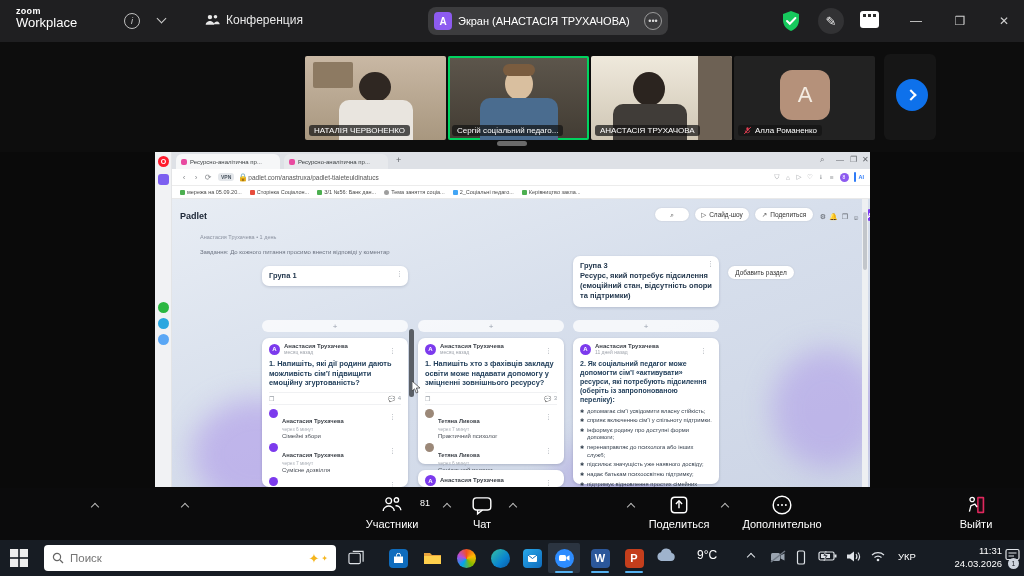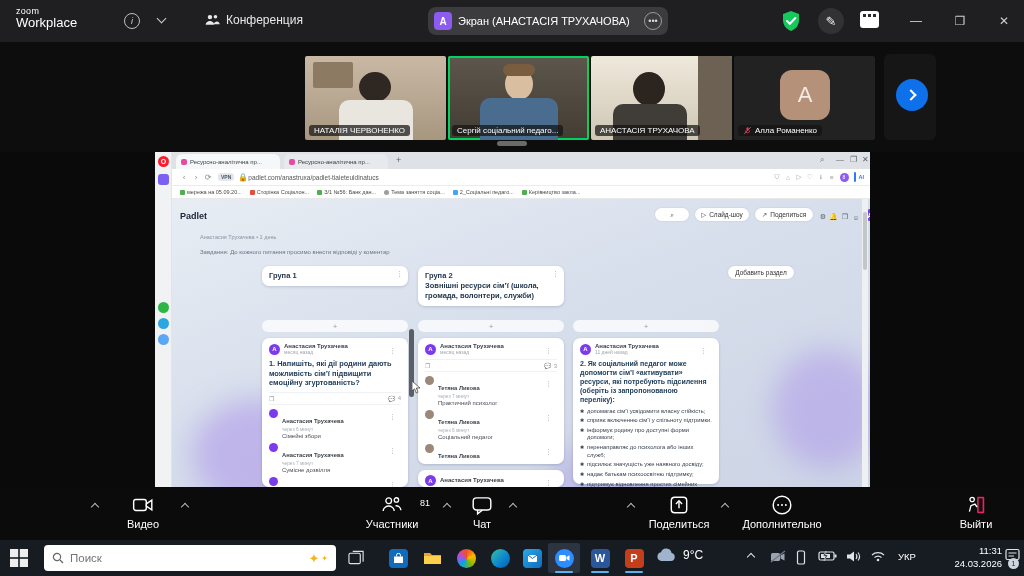--- a/index.html
+++ b/index.html
@@ -1,21 +1,21 @@
 <!DOCTYPE html>
 <html><head>
 <meta charset="utf-8">
 <style>
 *{margin:0;padding:0;box-sizing:border-box}
 html,body{width:1024px;height:576px;overflow:hidden;background:#000;font-family:"Liberation Sans",sans-serif}
 #frame{position:relative;width:1024px;height:576px;background:#0a0a0a;overflow:hidden}
 .abs{position:absolute}
 
 #titlebar{position:absolute;left:0;top:0;width:1024px;height:42px;background:#1f1f21}
-.zlogo1{font-size:9px;font-weight:normal;color:#fff;letter-spacing:.3px}
+.zlogo1{font-size:9px;font-weight:bold;color:#fff;letter-spacing:.3px}
 .zlogo2{font-size:13px;color:#fff;margin-top:-1px}
 .tbtext{font-size:12px;color:#e8e8e8}
 .circle-i{display:inline-flex;width:16px;height:16px;border:1.2px solid #bfbfbf;border-radius:50%;color:#cfcfcf;font-size:9px;align-items:center;justify-content:center;font-style:italic}
 .caret-down{display:inline-block;width:7px;height:7px;border-right:1.6px solid #cfcfcf;border-bottom:1.6px solid #cfcfcf;transform:rotate(45deg)}
 .caret-up{display:inline-block;width:6px;height:6px;border-right:1.5px solid #b9b9b9;border-top:1.5px solid #b9b9b9;transform:rotate(-45deg)}
 #screen-tab{position:absolute;left:428px;top:7px;width:240px;height:28px;background:#3c3c3e;border-radius:8px;display:flex;align-items:center;padding:0 6px;gap:6px}
 .tab-av{width:18px;height:18px;border-radius:4px;background:#8d5bf0;color:#fff;font-size:10px;display:flex;align-items:center;justify-content:center;font-weight:bold}
 .tab-tt{font-size:11px;color:#fff;white-space:nowrap;overflow:hidden;flex:1}
 .tab-more{width:18px;height:18px;border:1.2px solid #9a9a9a;border-radius:50%;color:#d9d9d9;font-size:9px;display:flex;align-items:center;justify-content:center}
 .winctl{color:#cfcfcf;font-size:12px;width:28px;height:22px;display:flex;align-items:center;justify-content:center}
@@ -291,24 +291,24 @@
         <span class="pav" style="position:absolute;left:681px;left:692px">A</span>
       </div>
 
       <div class="abs" style="left:28px;top:26px"><span class="author-line">Анастасия Трухачева • 1 день</span></div>
       <div class="abs pad-sub" style="left:28px;top:50px">Завдання: До кожного питання просимо внести відповіді у коментар</div>
 
       <div class="colhead" style="left:90px;top:67px">
         <span class="dots">⋮</span>
         <div class="g">Група 1</div>
       </div>
-      <div class="colhead" style="left:246px;top:67px">
+      <div class="colhead" style="left:401px;top:57px">
         <span class="dots">⋮</span>
-        <div class="g">Група 2</div>
-        <div class="g">Зовнішні ресурси сім’ї (школа, громада, волонтери, служби)</div>
+        <div class="g">Група 3</div>
+        <div class="g">Ресурс, який потребує підсилення (емоційний стан, відсутність опори та підтримки)</div>
       </div>
       <div class="ppill" style="position:absolute;left:556px;top:67px;width:66px">
           <span>Добавить раздел</span>
         </div>
 
       <div class="pluspill" style="left:90px;top:121px">+</div>
       <div class="pluspill" style="left:246px;top:121px">+</div>
       <div class="pluspill" style="left:401px;top:121px">+</div>
 
       <div class="card" style="left:90px;top:139px;height:149px">
@@ -353,20 +353,21 @@
 
       <div class="card" style="left:246px;top:139px;height:126px">
         <div class="crow">
           <span class="cava">А</span>
           <div>
               <div class="cauthor">Анастасия Трухачева</div>
           <div class="ctime">месяц назад</div>
             </div>
           <span class="dots">⋮</span>
         </div>
+        <div class="q">1. Напишіть хто з фахівців закладу освіти може надавати допомогу у зміцненні зовнішнього ресурсу?</div>
         <div class="iconrow">
             <span class="l">❐</span>
             <span class="r">
               <span>💬</span>
               <span>3</span>
             </span>
           </div>
         <div class="cmt">
             <span class="av2" style="background:#9b8878"></span>
             <div><span class="nm">Тетяна Ликова</span><div class="tm">через 7 минут</div><div class="tx">Практичний психолог</div></div>
@@ -416,27 +417,20 @@
       </div>
     </div>
 
     <div id="pg-scroll"></div>
     <div id="pg-thumb"></div>
   </div>
 
   <div id="ztoolbar">
     <span class="chev caret-up" style="left:92px"></span>
 
-    <div class="tbi" style="left:108px;width:70px">
-      <svg viewBox="0 0 20 20">
-          <rect x="1.5" y="5" width="11.5" height="10" rx="2" fill="none" stroke="#fff" stroke-width="1.3"></rect>
-          <polygon points="13,9 18,5.6 18,14.4 13,11" fill="none" stroke="#fff" stroke-width="1.3"></polygon>
-        </svg>
-      <div class="tbl">Видео</div>
-    </div>
     <span class="chev caret-up" style="left:182px"></span>
 
     <div class="tbi" style="left:346px;width:92px">
       <svg viewBox="0 0 20 20">
           <circle cx="7" cy="6.2" r="2.6" fill="none" stroke="#fff" stroke-width="1.2"></circle>
           <path d="M2 15.5c0-3.2 3.2-4.6 5-4.6s5 1.4 5 4.6" fill="none" stroke="#fff" stroke-width="1.2"></path>
           <circle cx="14" cy="5.4" r="2" fill="none" stroke="#fff" stroke-width="1.2"></circle>
           <path d="M13.2 10.7c2.2-.3 4.8 1.2 4.8 4" fill="none" stroke="#fff" stroke-width="1.2"></path>
         </svg>
       <div class="tbl">Участники</div>
@@ -552,21 +546,21 @@
         </div>
         <span class="underln"></span>
       </div>
     <div class="tkicon" style="left:618px">
         <div class="sqapp" style="background:#c43e1c">
           <span>P</span>
         </div>
         <span class="underln"></span>
       </div>
 
-    <div class="abs" style="left:655px;top:7px;display:flex;align-items:center;gap:6px">
+    <div class="abs" style="left:655px;top:7px;display:flex;align-items:center;gap:20px">
       <svg width="22" height="16" viewBox="0 0 22 16">
           <path d="M6 14h10a4 4 0 0 0 .6-7.9A5.5 5.5 0 0 0 6 5.2 4.5 4.5 0 0 0 6 14z" fill="#9fb3cc"></path>
         </svg>
       <span style="font-size:12px;color:#fff">9°C</span>
     </div>
 
     <span class="trayic caret-up" style="left:748px;top:14px;border-color:#dfe3e8"></span>
     <svg class="trayic" style="left:770px" width="16" height="13" viewBox="0 0 16 13">
         <rect x="1" y="3" width="9" height="8" rx="1.5" fill="#9aa4b0"></rect>
         <polygon points="10.5,5.5 14.5,3.5 14.5,10.5 10.5,8.5" fill="#9aa4b0"></polygon>

